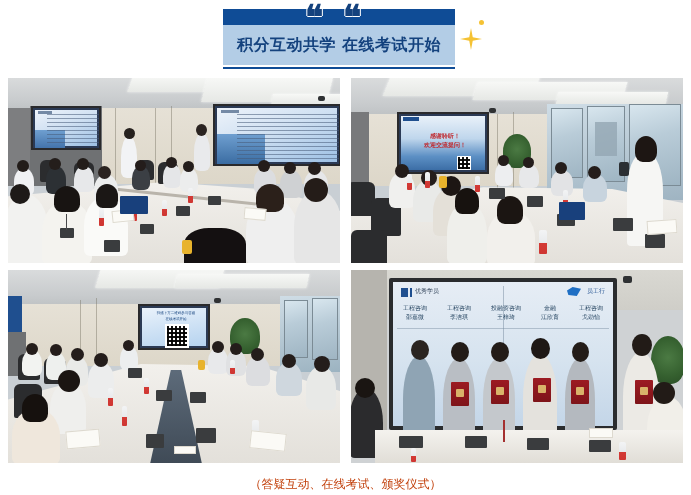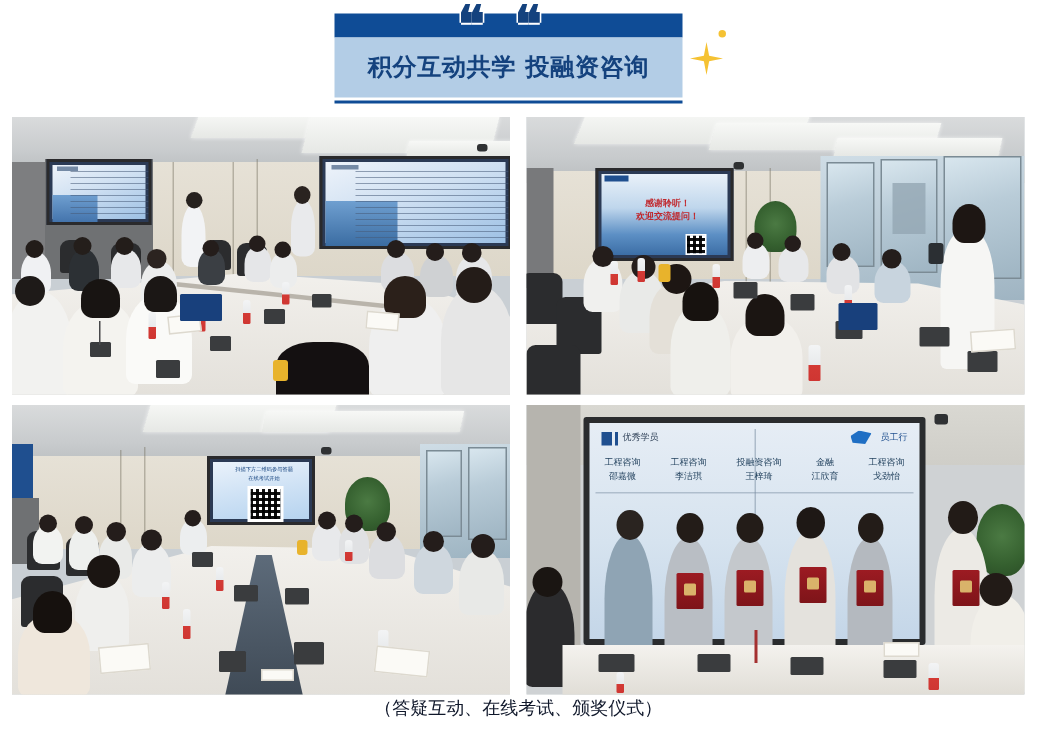--- a/index.html
+++ b/index.html
@@ -248,38 +248,38 @@
     position: absolute;
     width: 7px; height: 5px;
     background: #2f3133;
     border-radius: 2px;
   }
 
   
   #caption {
     position: absolute;
     left: 0;
-    top: 464px;
+    top: 476px;
     width: 691px;
     text-align: center;
     font-size: 12px;
-    color: #0f172a;
+    color: #c2410c;
     font-family: "DejaVu Sans","Liberation Sans", sans-serif;
     white-space: nowrap;
   }
 </style>
 </head>
 <body>
 
 <div id="header-banner">
   <div class="banner-top-bar"></div>
   <div class="banner-body"></div>
   <div class="quote-mark quote-a">❝</div>
   <div class="quote-mark quote-b">❝</div>
-  <div class="banner-title">积分互动共学  投融资咨询</div>
+  <div class="banner-title">积分互动共学  在线考试开始</div>
   <div class="banner-underline"></div>
 </div>
 
 <div id="sparkle">
   <div class="spark-star"></div>
   <div class="spark-dot"></div>
 </div>
 
 <div id="photo-grid">
 

